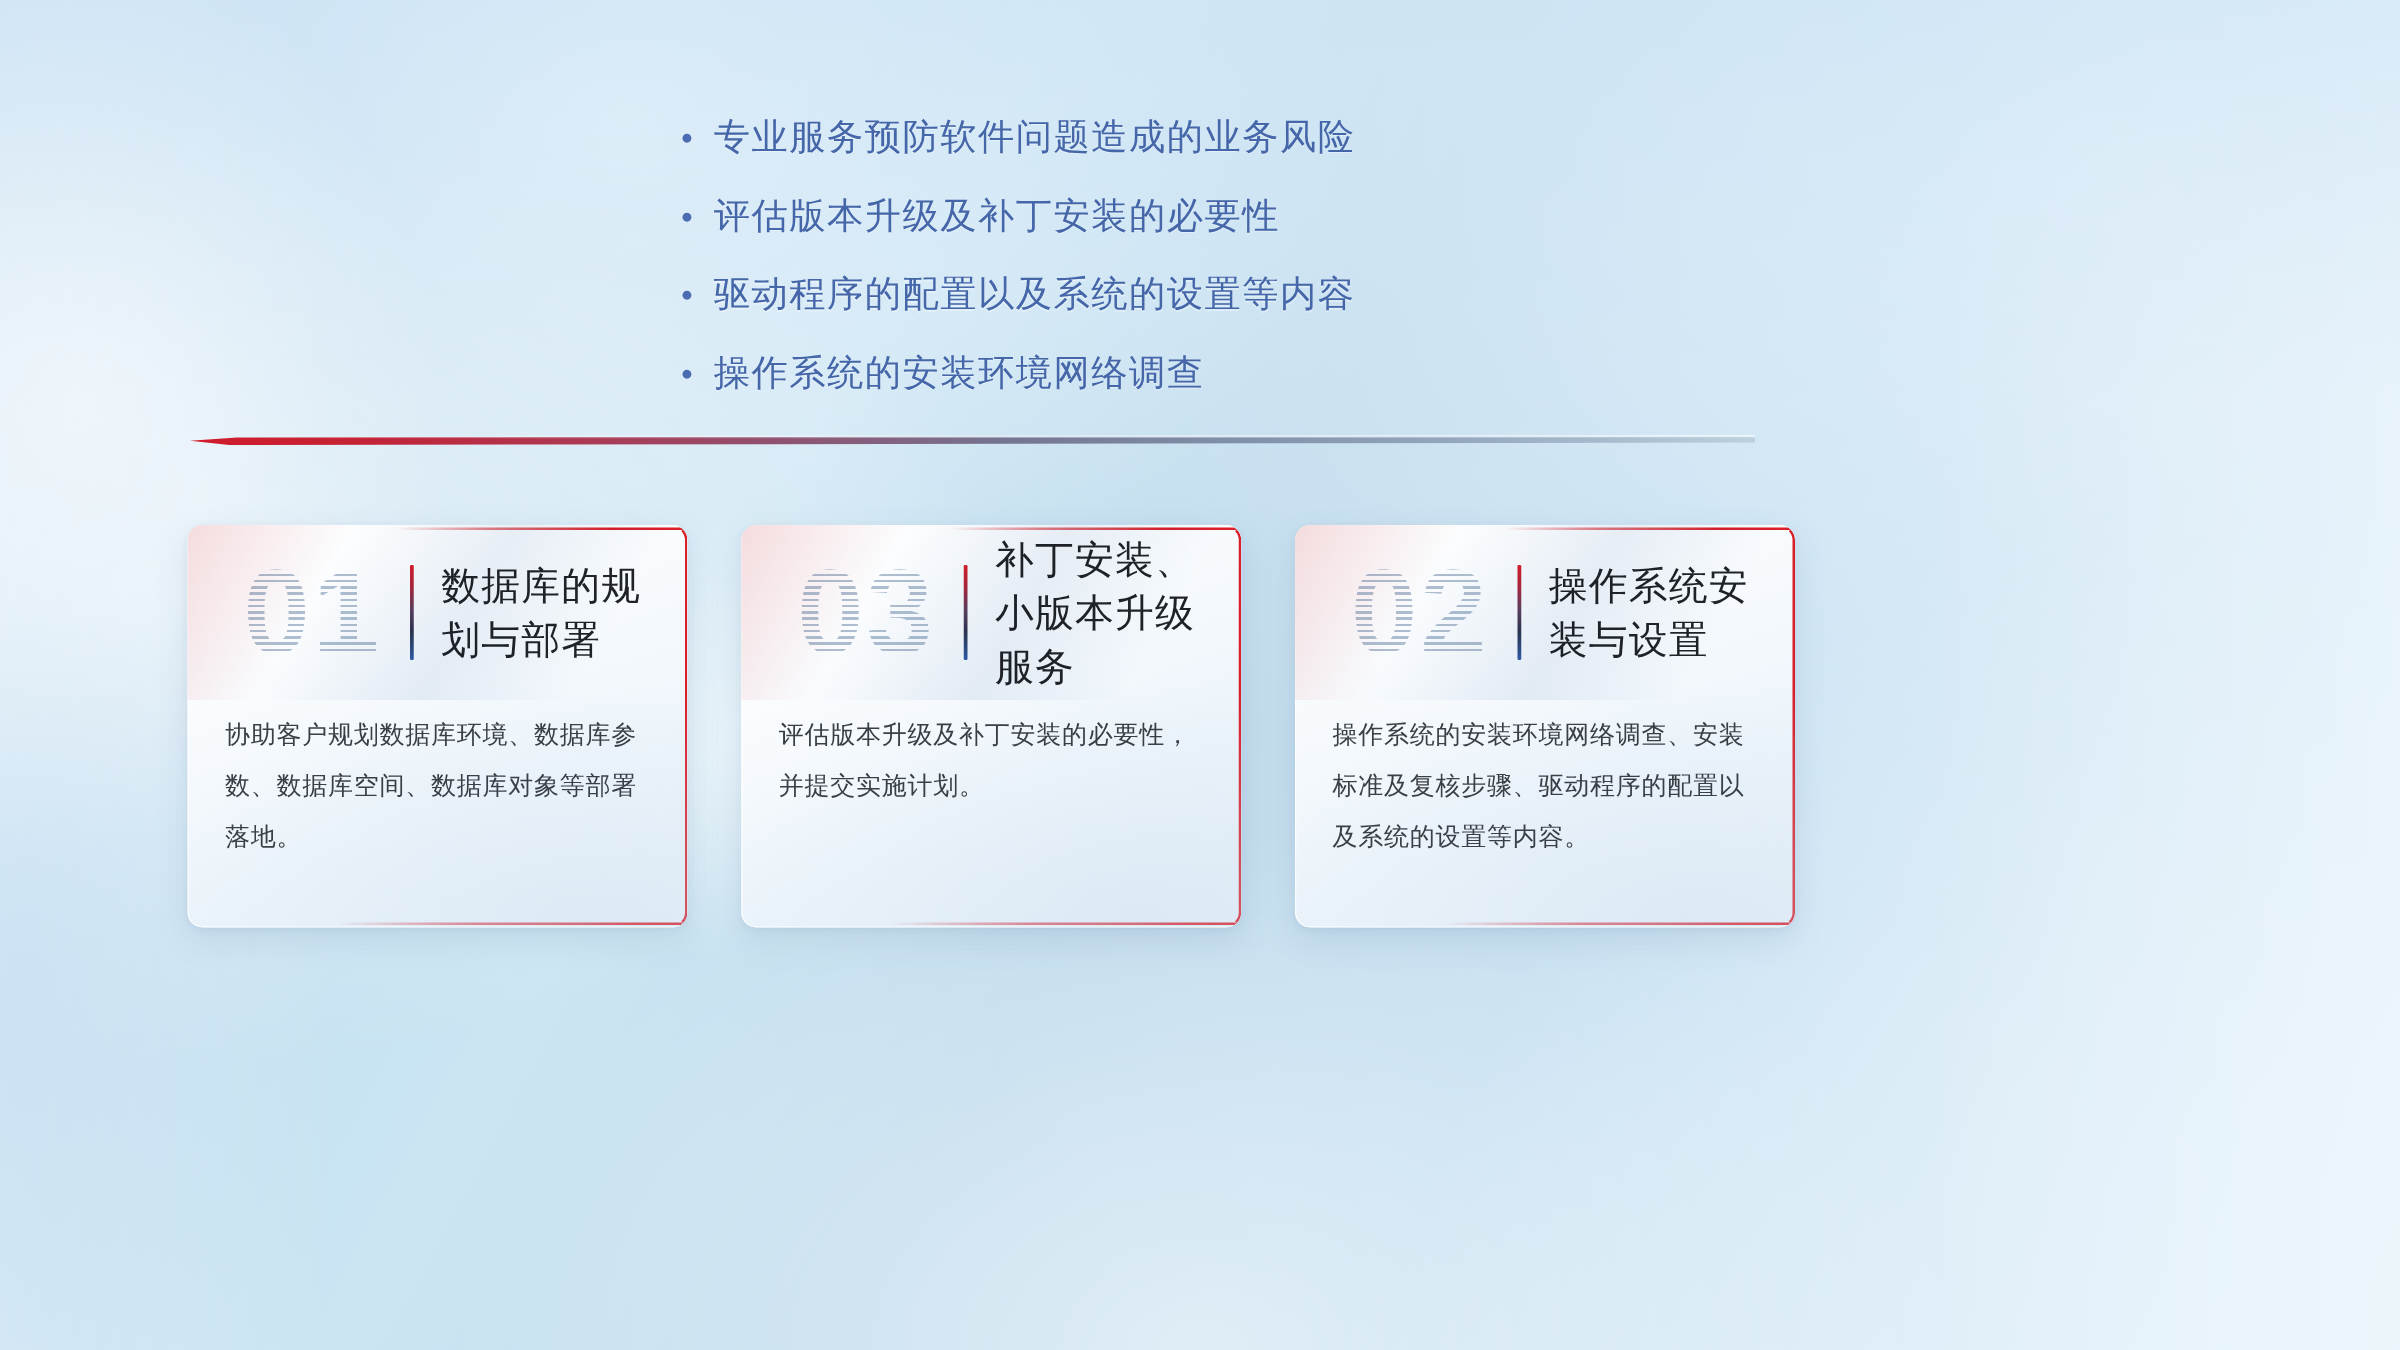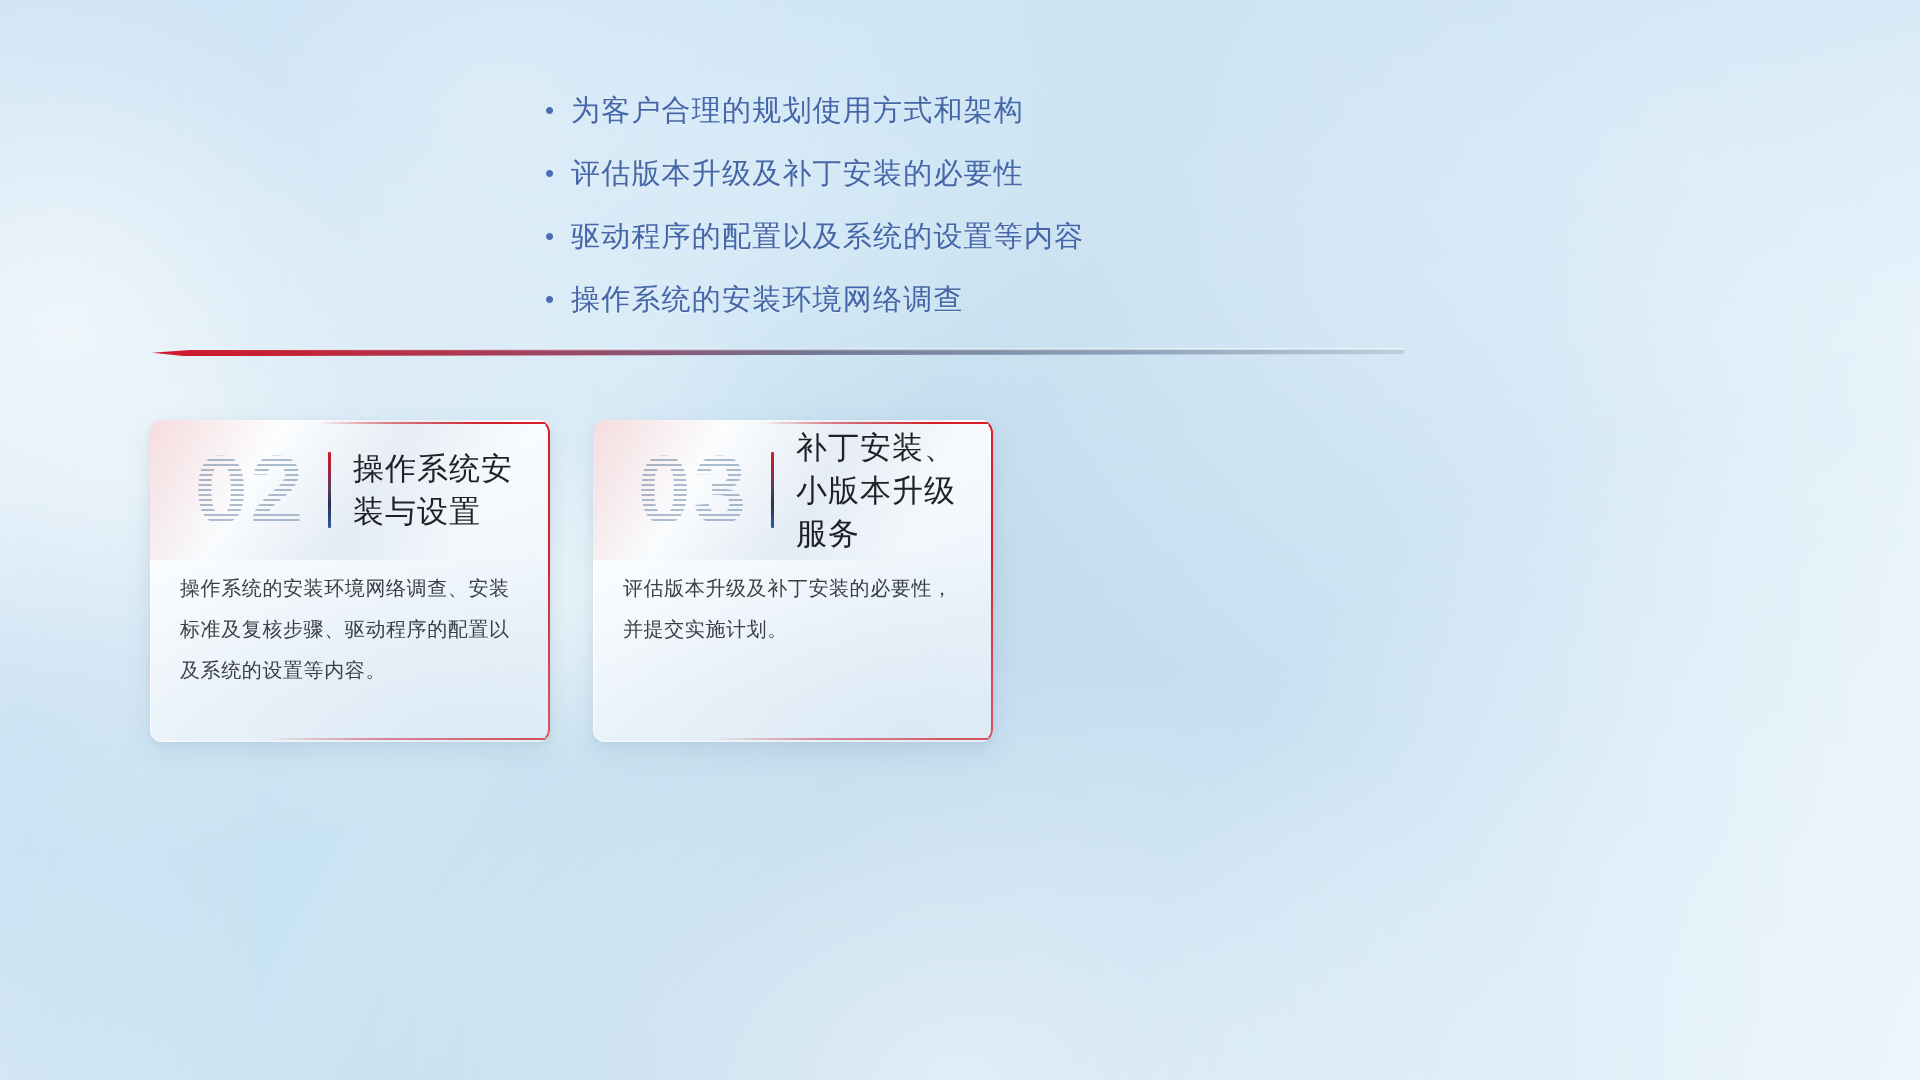--- a/index.html
+++ b/index.html
@@ -174,21 +174,21 @@
 <body>
 
 <div class="bg"></div>
 <div class="bg-veil"></div>
 <div class="bg-streak"></div>
 <div class="bg-glow-mid"></div>
 
 <div class="bullets">
   <div class="bullet-row">
     <span class="bullet-dot">•</span>
-    <span class="bullet-text">为客户合理的规划使用方式和架构</span>
+    <span class="bullet-text">专业服务预防软件问题造成的业务风险</span>
   </div>
   <div class="bullet-row">
     <span class="bullet-dot">•</span>
     <span class="bullet-text">评估版本升级及补丁安装的必要性</span>
   </div>
   <div class="bullet-row">
     <span class="bullet-dot">•</span>
     <span class="bullet-text">驱动程序的配置以及系统的设置等内容</span>
   </div>
   <div class="bullet-row">
@@ -197,38 +197,49 @@
   </div>
 </div>
 
 <div class="divider-wrap">
   <div class="divider"></div>
   <div class="divider-hi"></div>
 </div>
 
 <div class="cards">
 
+  <div class="card">
+    <div class="card-accent"></div>
+    <div class="card-sheen"></div>
+    <div class="card-head">
+      <div class="card-num">01</div>
+      <div class="card-rule"></div>
+      <div class="card-title">数据库的规划与部署</div>
+      <div class="card-num-tint"></div>
+    </div>
+    <div class="card-body">协助客户规划数据库环境、数据库参数、数据库空间、数据库对象等部署落地。</div>
+  </div>
+
+  <div class="card">
+    <div class="card-accent"></div>
+    <div class="card-sheen"></div>
+    <div class="card-head">
+      <div class="card-num">03</div>
+      <div class="card-rule"></div>
+      <div class="card-title">补丁安装、小版本升级服务</div>
+      <div class="card-num-tint"></div>
+    </div>
+    <div class="card-body">评估版本升级及补丁安装的必要性，并提交实施计划。</div>
+  </div>
 
   <div class="card">
     <div class="card-accent"></div>
     <div class="card-sheen"></div>
     <div class="card-head">
       <div class="card-num">02</div>
       <div class="card-rule"></div>
       <div class="card-title">操作系统安装与设置</div>
       <div class="card-num-tint"></div>
     </div>
     <div class="card-body">操作系统的安装环境网络调查、安装标准及复核步骤、驱动程序的配置以及系统的设置等内容。</div>
   </div>
 
-  <div class="card">
-    <div class="card-accent"></div>
-    <div class="card-sheen"></div>
-    <div class="card-head">
-      <div class="card-num">03</div>
-      <div class="card-rule"></div>
-      <div class="card-title">补丁安装、小版本升级服务</div>
-      <div class="card-num-tint"></div>
-    </div>
-    <div class="card-body">评估版本升级及补丁安装的必要性，并提交实施计划。</div>
-  </div>
-
 </div>
 
 </body></html>

